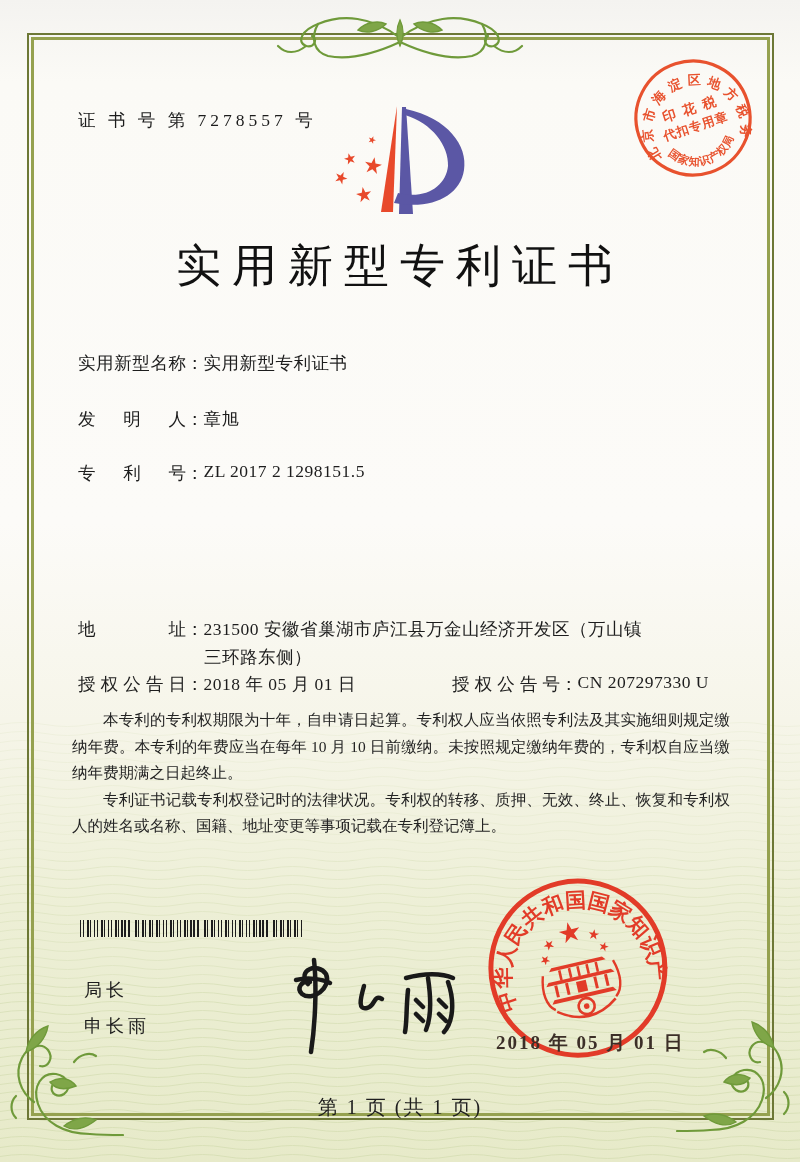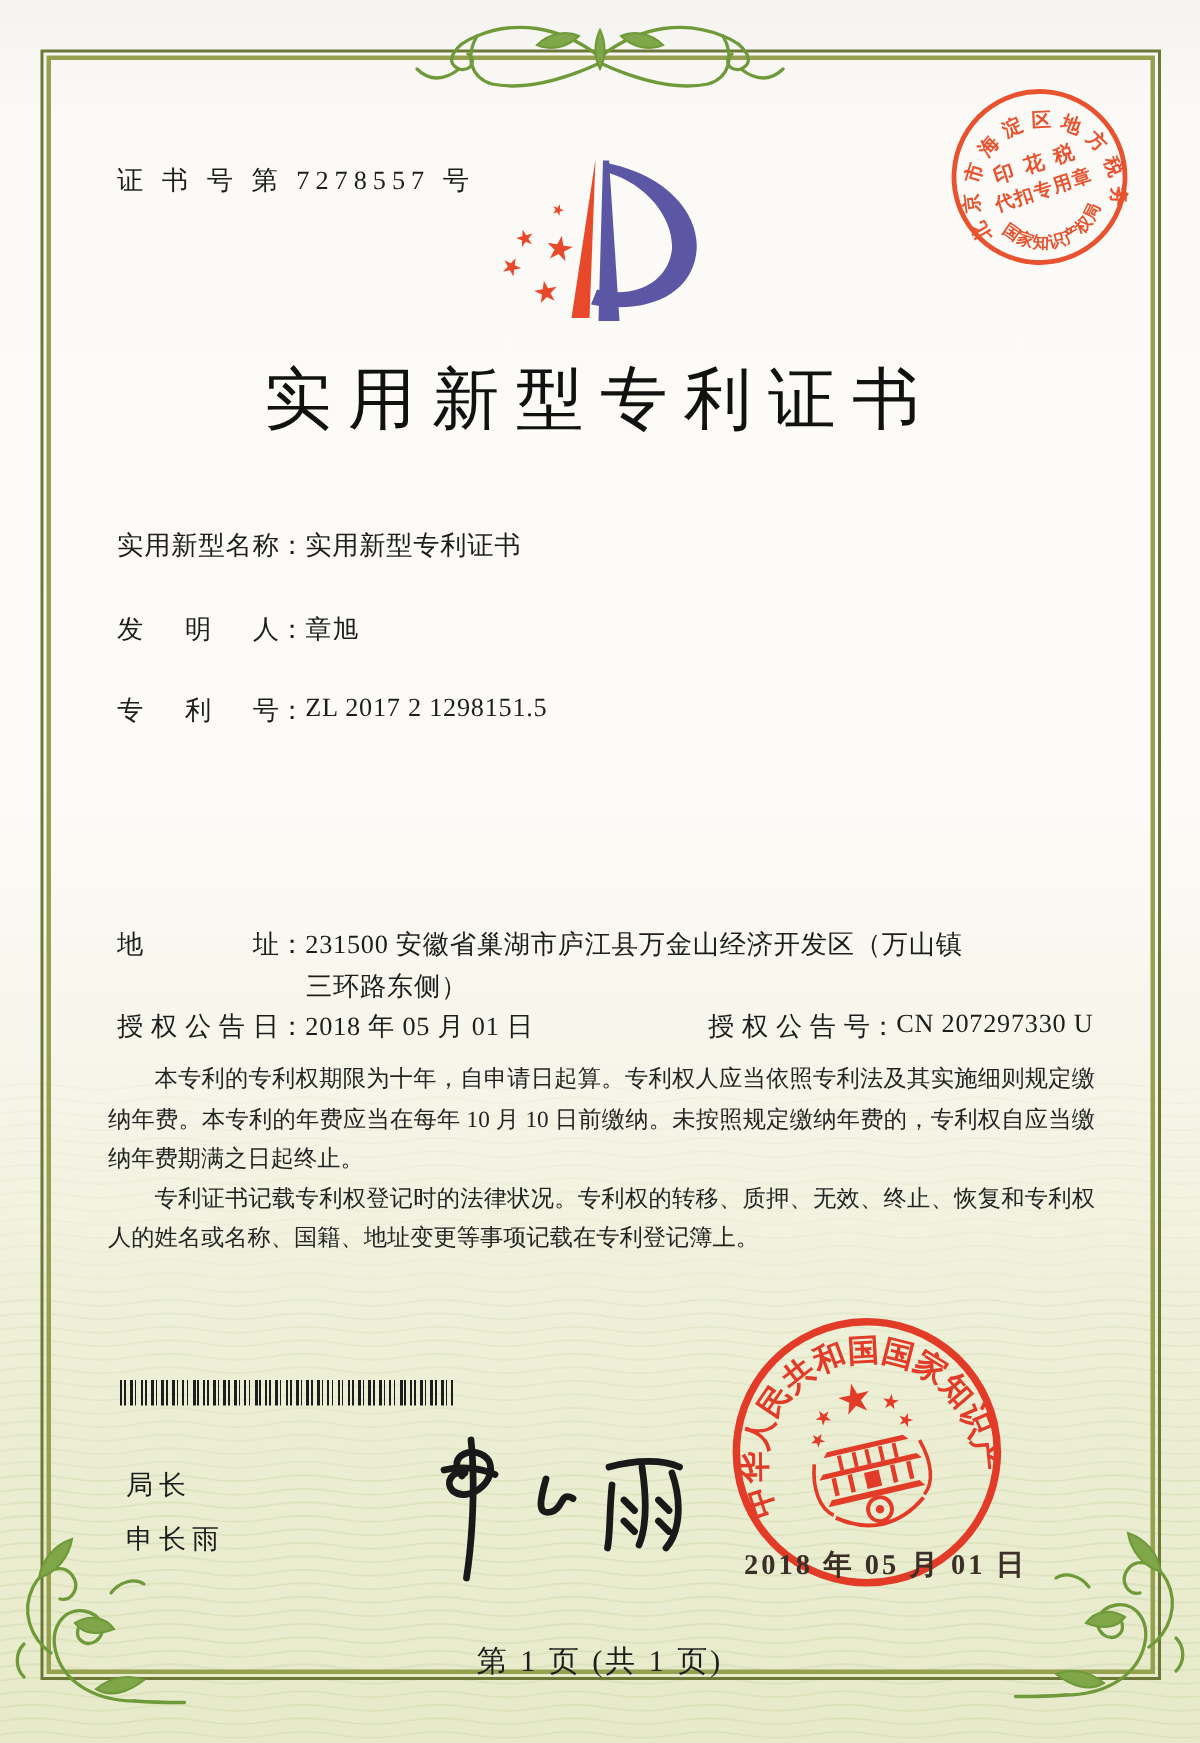--- a/index.html
+++ b/index.html
@@ -15,21 +15,21 @@
   .frame-inner{position:absolute;inset:2px;border:3px solid #95a14f;}
   
   .content{position:absolute;inset:0;z-index:3;margin-top:24px;}
   .certno{left:78px;top:84px;font-size:17.5px;letter-spacing:4px;color:#1c1c1c;}
   .title{left:0;right:0;top:212px;text-align:center;font-size:45px;font-weight:400;letter-spacing:11px;color:#111;}
   .frow{left:78px;width:656px;font-size:17.5px;color:#1d1d1d;}
   .flabel{display:inline-block;width:108px;text-align:justify;text-align-last:justify;vertical-align:top;}
   .fcolon{display:inline-block;vertical-align:top;}
   .fvalue{display:inline-block;vertical-align:top;letter-spacing:.5px;}
   .addr2{position:absolute;left:126px;top:28px;white-space:nowrap;letter-spacing:.5px;}
-  .grant-right{position:absolute;left:394px;top:0;}
+  .grant-right{position:absolute;left:374px;top:0;}
   .paras{left:72px;top:683px;width:658px;font-size:15.5px;line-height:26.5px;text-align:justify;color:#242424;}
   .paras p{margin:0;text-indent:2em;}
   .barcode{left:80px;top:896px;width:222px;height:17px;z-index:3;
     background:repeating-linear-gradient(90deg,#1d1d1d 0 1.5px,rgba(0,0,0,0) 1.5px 3px,#1d1d1d 3px 4.2px,rgba(0,0,0,0) 4.2px 7px,#1d1d1d 7px 9px,rgba(0,0,0,0) 9px 10.2px,#1d1d1d 10.2px 11px,rgba(0,0,0,0) 11px 13.8px);}
   .signer{left:84px;top:948px;font-size:18px;letter-spacing:4px;color:#1c1c1c;line-height:36px;}
   .sig{left:256px;top:926px;z-index:4;}
   .stamp{left:618px;top:43px;z-index:5;transform:rotate(-18deg);}
   .seal{left:476px;top:866px;z-index:5;transform:rotate(-13deg);}
   .sealdate{left:496px;top:1030px;z-index:6;font-size:19px;letter-spacing:2px;color:#3c2f28;font-weight:600;}
   .footer{left:0;right:0;top:1070px;text-align:center;font-size:20px;letter-spacing:2px;color:#1e1e1e;}

